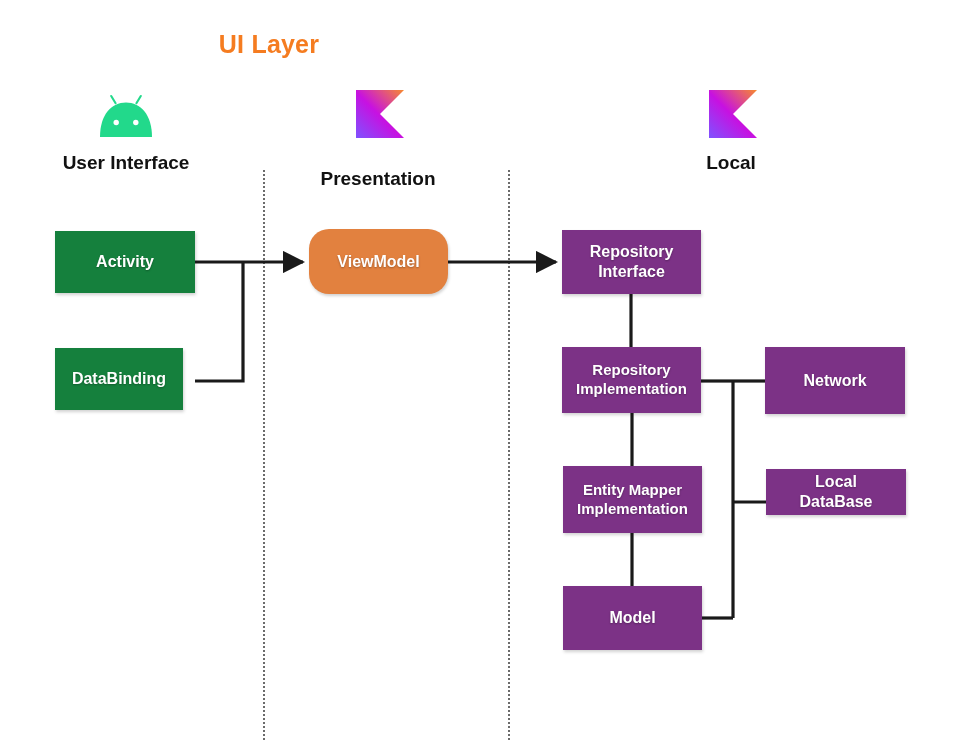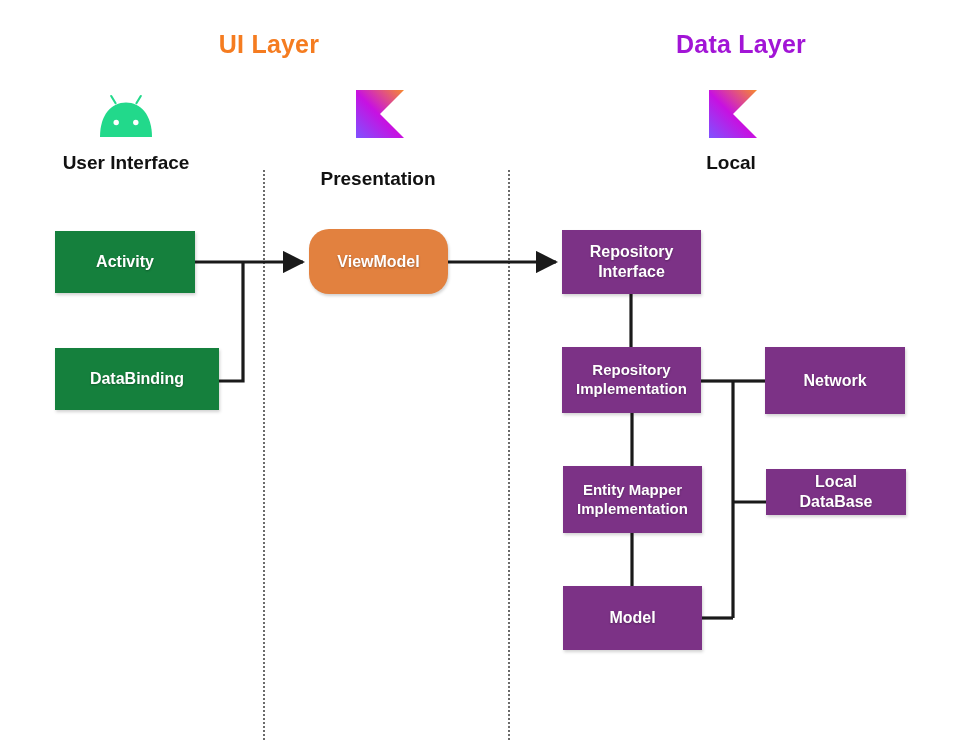--- a/index.html
+++ b/index.html
@@ -79,21 +79,21 @@
     box-sizing: border-box;
     padding: 4px 6px;
     box-shadow: 1px 2px 3px rgba(0,0,0,0.18);
     text-shadow: 0 1px 2px rgba(0,0,0,0.30);
   }
   .node.green  { background: #15803d; }
   .node.orange { background: #E2813F; }
   .node.purple { background: #7C3286; align-items: center; }
 
   #node-activity       { left: 55px;  top: 231px; width: 140px; height: 62px; }
-  #node-databinding    { left: 55px;  top: 348px; width: 164px; height: 62px; }
+  #node-databinding    { left: 55px;  top: 348px; width: 128px; height: 62px; }
   #node-viewmodel      { left: 309px; top: 229px; width: 139px; height: 65px; border-radius: 20px; }
   #node-repository-interface      { left: 562px; top: 230px; width: 139px; height: 64px; }
   #node-repository-implementation { left: 562px; top: 347px; width: 139px; height: 66px; font-size: 15px; }
   #node-entity-mapper-implementation { left: 563px; top: 466px; width: 139px; height: 67px; font-size: 15px; }
   #node-model          { left: 563px; top: 586px; width: 139px; height: 64px; }
   #node-network        { left: 765px; top: 347px; width: 140px; height: 67px; }
   #node-local-database { left: 766px; top: 469px; width: 140px; height: 46px; }
 
   
   #connectors {
@@ -104,21 +104,20 @@
     height: 754px;
     pointer-events: none;
   }
 </style>
 </head>
 <body>
 
 <div id="canvas">
 
   <div class="layer-title" id="ui-layer-title">UI Layer</div>
-  <div class="layer-title" id="data-layer-title">Data Layer</div>
 
   <div class="logo" id="android-logo">
     <svg viewBox="0 0 56 46" width="56" height="46" aria-hidden="true">
       <path d="M13.2 4.0 L17.6 11.2" stroke="#22D98B" stroke-width="2.1" stroke-linecap="round" fill="none"></path>
       <path d="M42.8 4.0 L38.4 11.2" stroke="#22D98B" stroke-width="2.1" stroke-linecap="round" fill="none"></path>
       <path d="M2 45 C2 22.5, 13.6 10.5, 28 10.5 C42.4 10.5, 54 22.5, 54 45 Z" fill="#22D98B"></path>
       <circle cx="18.2" cy="30.5" r="2.7" fill="#ffffff"></circle>
       <circle cx="37.8" cy="30.5" r="2.7" fill="#ffffff"></circle>
     </svg>
   </div>

